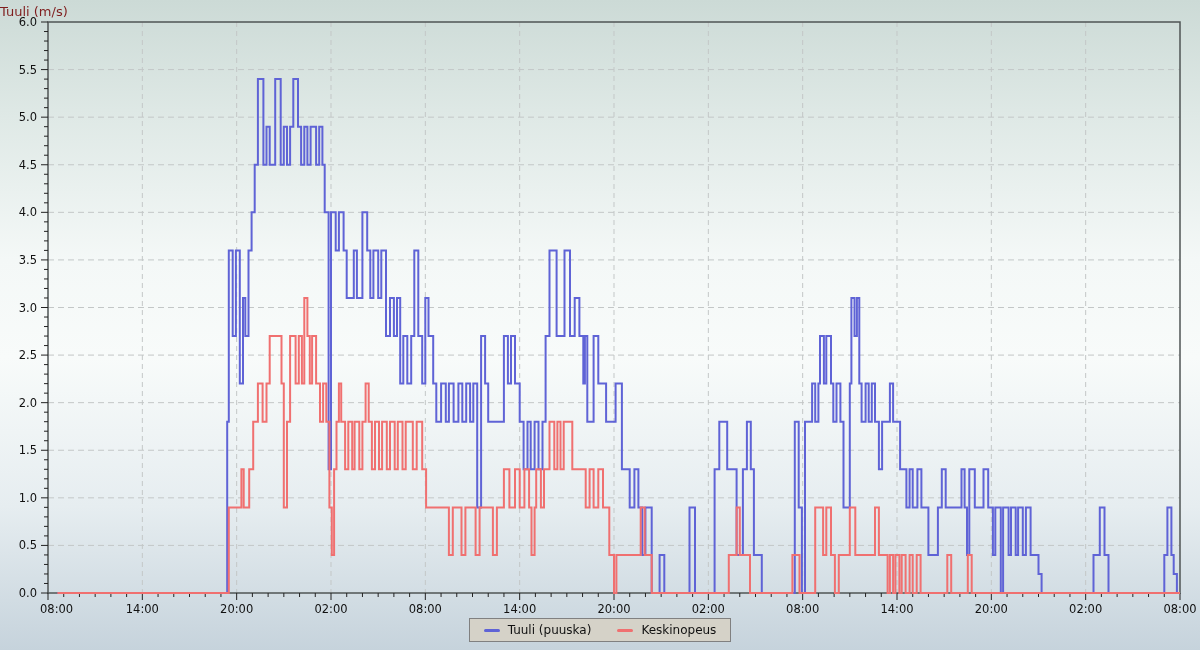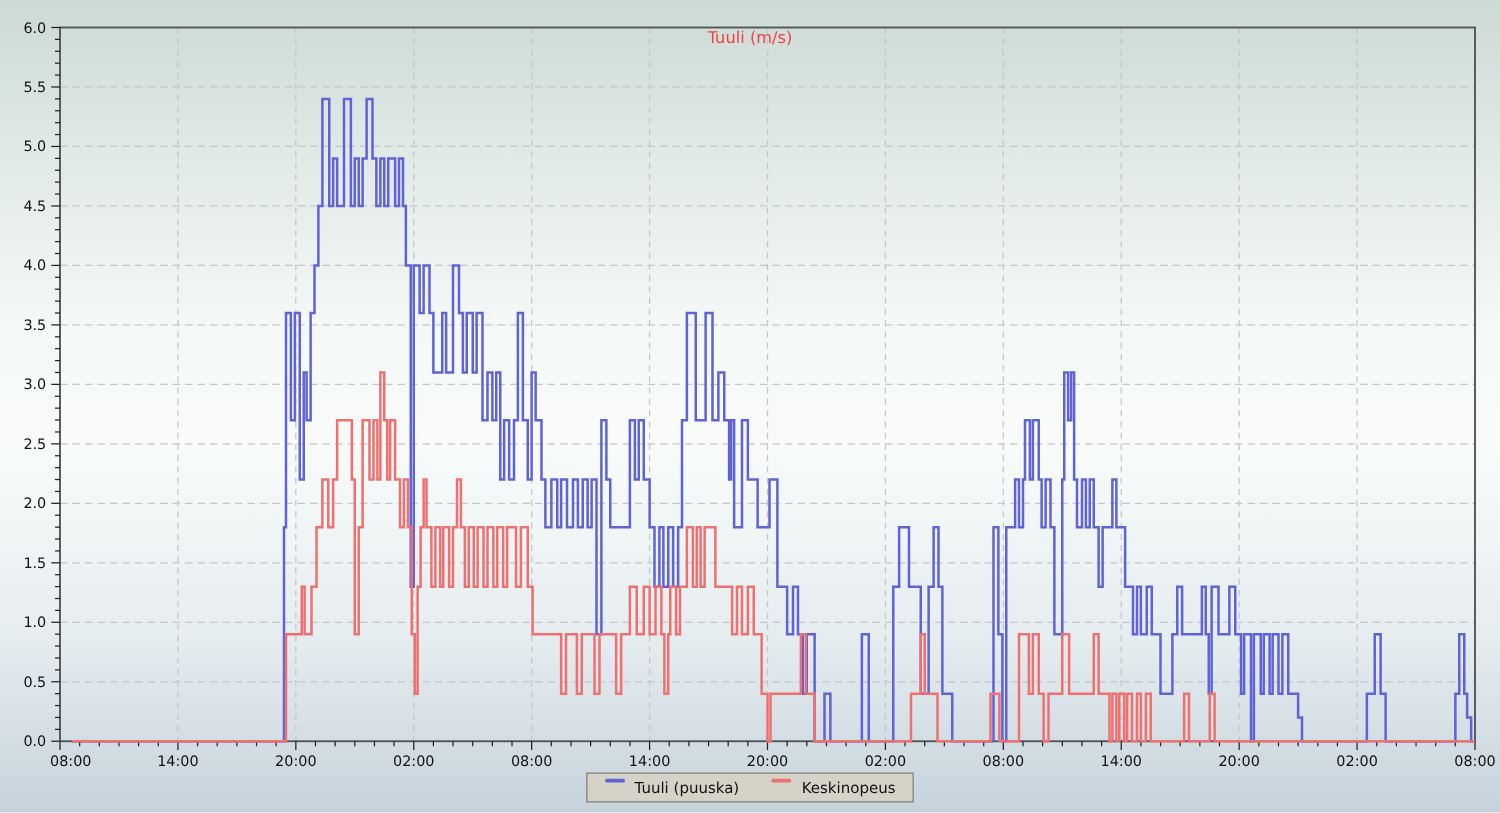--- a/index.html
+++ b/index.html
@@ -3,34 +3,34 @@
 <meta charset="utf-8">
 <style>
   html,body{margin:0;padding:0;}
   body{
     width:1200px;height:650px;overflow:hidden;
     font-family:"DejaVu Sans","Liberation Sans",sans-serif;
     background:linear-gradient(180deg,#ccdad6 0%,#dfe9e6 18%,#f4f8f7 40%,#f8fbfa 55%,#e6edf0 78%,#c6d3dc 100%);
     position:relative;color:#111;
   }
   .chart-title{
-    position:absolute;top:4px;left:0;width:1200px;text-align:center;
-    font-size:13px;color:#ef4444;margin-top:19px;
+    position:absolute;top:4px;left:0;width:1200px;text-align:left;
+    font-size:13px;color:#7f1d1d;
   }
   svg{position:absolute;top:0;left:0;}
   .legend{
     position:absolute;top:618px;left:0;width:1200px;
     display:flex;justify-content:center;pointer-events:none;
   }
   .legend-box{
     display:flex;align-items:center;gap:26px;
     background:#d5d2c8;border:1px solid #808080;
     padding:4px 14px;font-size:12px;color:#111;
   }
-  .legend-item{display:flex;gap:8px;}
+  .legend-item{display:flex;align-items:center;gap:8px;}
   .legend-swatch{display:inline-block;width:16px;height:3px;border-radius:2px;}
 </style>
 </head>
 <body>
 
 <div class="chart-title">Tuuli (m/s)</div>
 
 <svg id="plot" width="1200" height="650" viewBox="0 0 1200 650">
     <line x1="48" x2="1180" y1="545.4166666666666" y2="545.4166666666666" stroke="#c3c7c7" stroke-width="1" stroke-dasharray="6 4"></line>
     <line x1="48" x2="1180" y1="497.83333333333337" y2="497.83333333333337" stroke="#c3c7c7" stroke-width="1" stroke-dasharray="6 4"></line>

